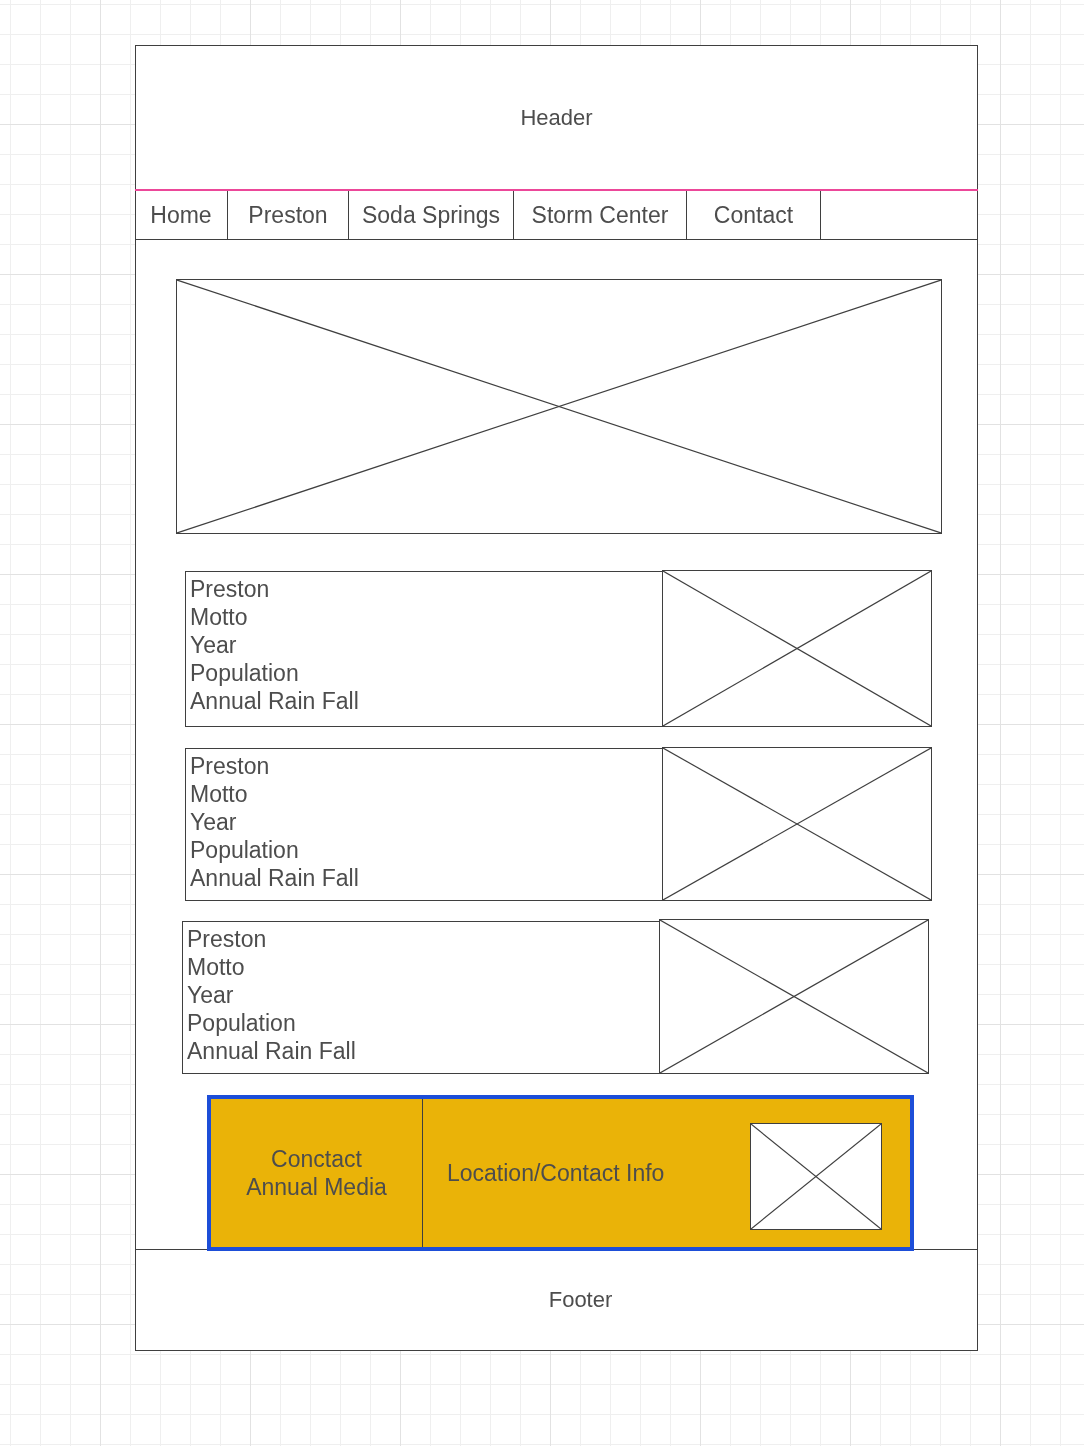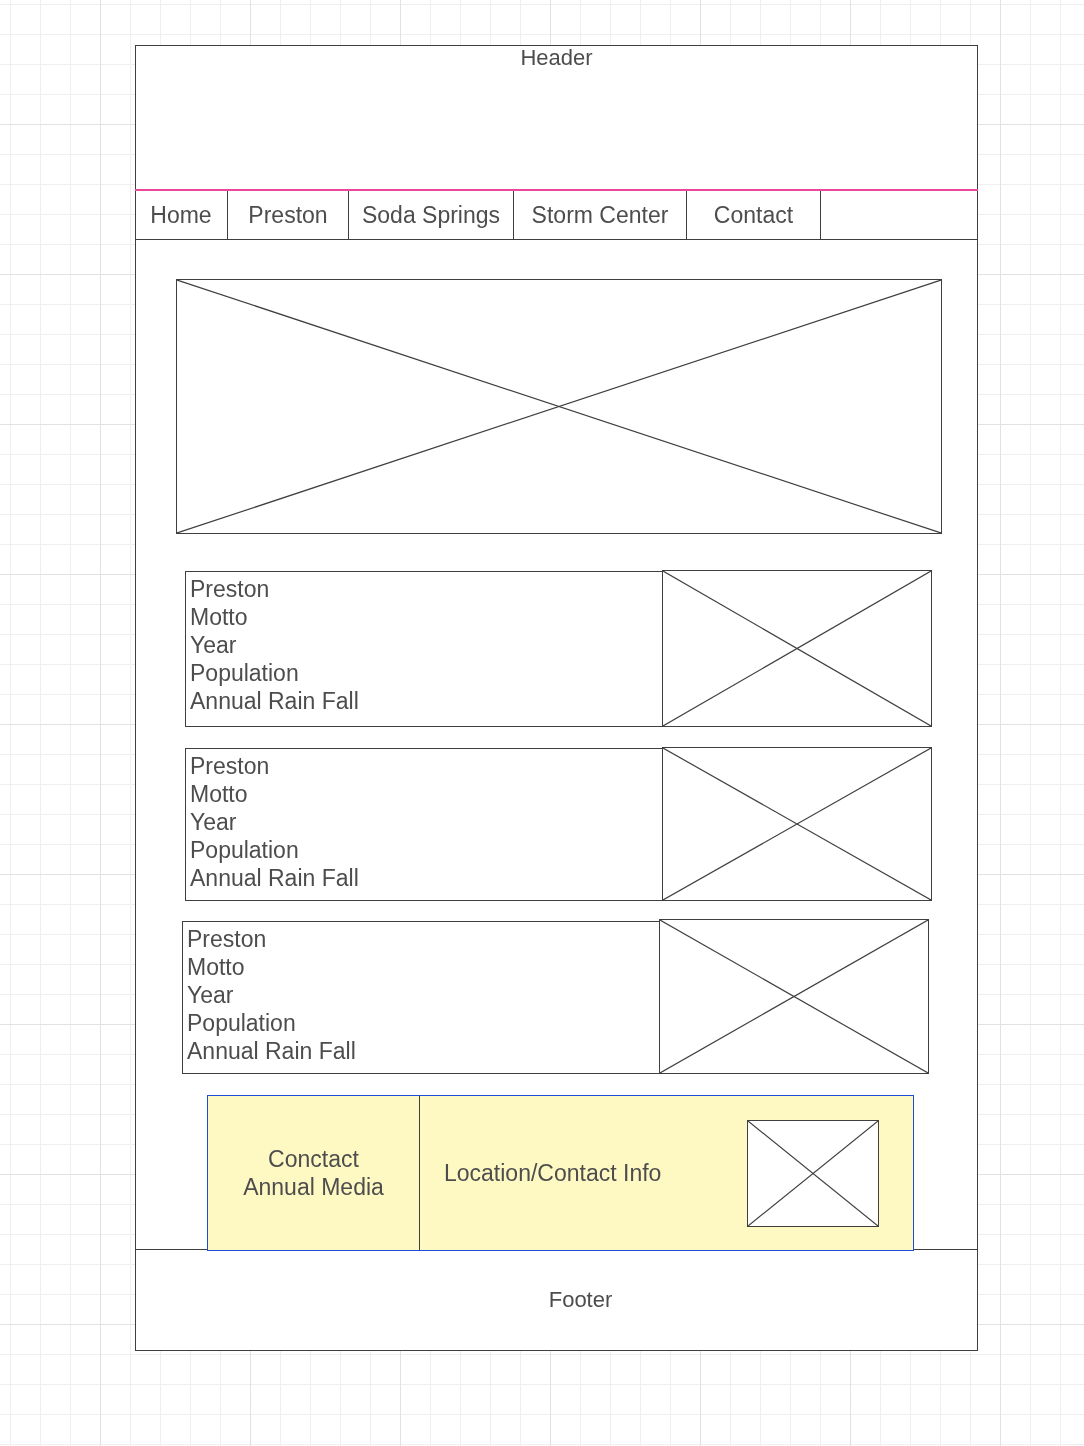--- a/index.html
+++ b/index.html
@@ -11,30 +11,30 @@
         linear-gradient(to bottom, #e2e2e2 1px, transparent 1px),
         linear-gradient(to right, #efefef 1px, transparent 1px),
         linear-gradient(to bottom, #efefef 1px, transparent 1px);
       background-size: 150px 150px, 150px 150px, 30px 30px, 30px 30px;
       background-position: 100px 124px, 100px 124px, 10px 4px, 10px 4px;
       font-family: "Liberation Sans", sans-serif;
       color: #4d4d4d;
     }
     .abs { position: absolute; box-sizing: border-box; }
     .frame { left: 135px; top: 45px; width: 843px; height: 1306px; border: 1px solid #3f3f3f; background: #fff; }
-    .header { left: 135px; top: 45px; width: 843px; height: 145px; display: flex; justify-content: center; font-size: 22px; }
+    .header { left: 135px; top: 45px; width: 843px; height: 145px; display: flex; align-items: center; justify-content: center; font-size: 22px; }
     .nav { left: 135px; top: 189px; width: 843px; height: 51px; border-top: 2px solid #ec4899; border-bottom: 1px solid #3f3f3f; display: flex; }
     .nav-item { height: 100%; display: flex; align-items: center; justify-content: center; font-size: 23px; border-right: 1px solid #3f3f3f; box-sizing: border-box; cursor: pointer; }
     .nav-item:last-child { border-right: 1px solid #3f3f3f; }
     .ph { border: 1px solid #3f3f3f; background: #fff; }
     .ph svg { position: absolute; left: 0; top: 0; width: 100%; height: 100%; }
     .card { border: 1px solid #3f3f3f; background: #fff; }
     .card-lines { position: absolute; left: 4px; top: 3px; font-size: 23px; line-height: 28px; }
     .card-lines div { white-space: nowrap; }
-    .contact { left: 207px; top: 1095px; width: 707px; height: 156px; border: 1px solid #1d4ed8; background: #fef9c3; }
+    .contact { left: 207px; top: 1095px; width: 707px; height: 156px; border: 4px solid #1d4ed8; background: #eab308; }
     .contact-left { left: 0; top: 0; width: 212px; height: 100%; border-right: 1px solid #3f3f3f; display: flex; flex-direction: column; align-items: center; justify-content: center; font-size: 23px; line-height: 28px; text-align: center; }
     .contact-mid { left: 236px; top: 0; height: 100%; display: flex; align-items: center; font-size: 23px; white-space: nowrap; }
     .footer { left: 135px; top: 1249px; width: 843px; height: 102px; border: 1px solid #3f3f3f; display: flex; align-items: center; justify-content: center; font-size: 22px; background: #fff; padding-left: 48px; }
   </style>
 </head>
 <body>
 
 <div class="abs frame"></div>
 
 <div class="abs header">

